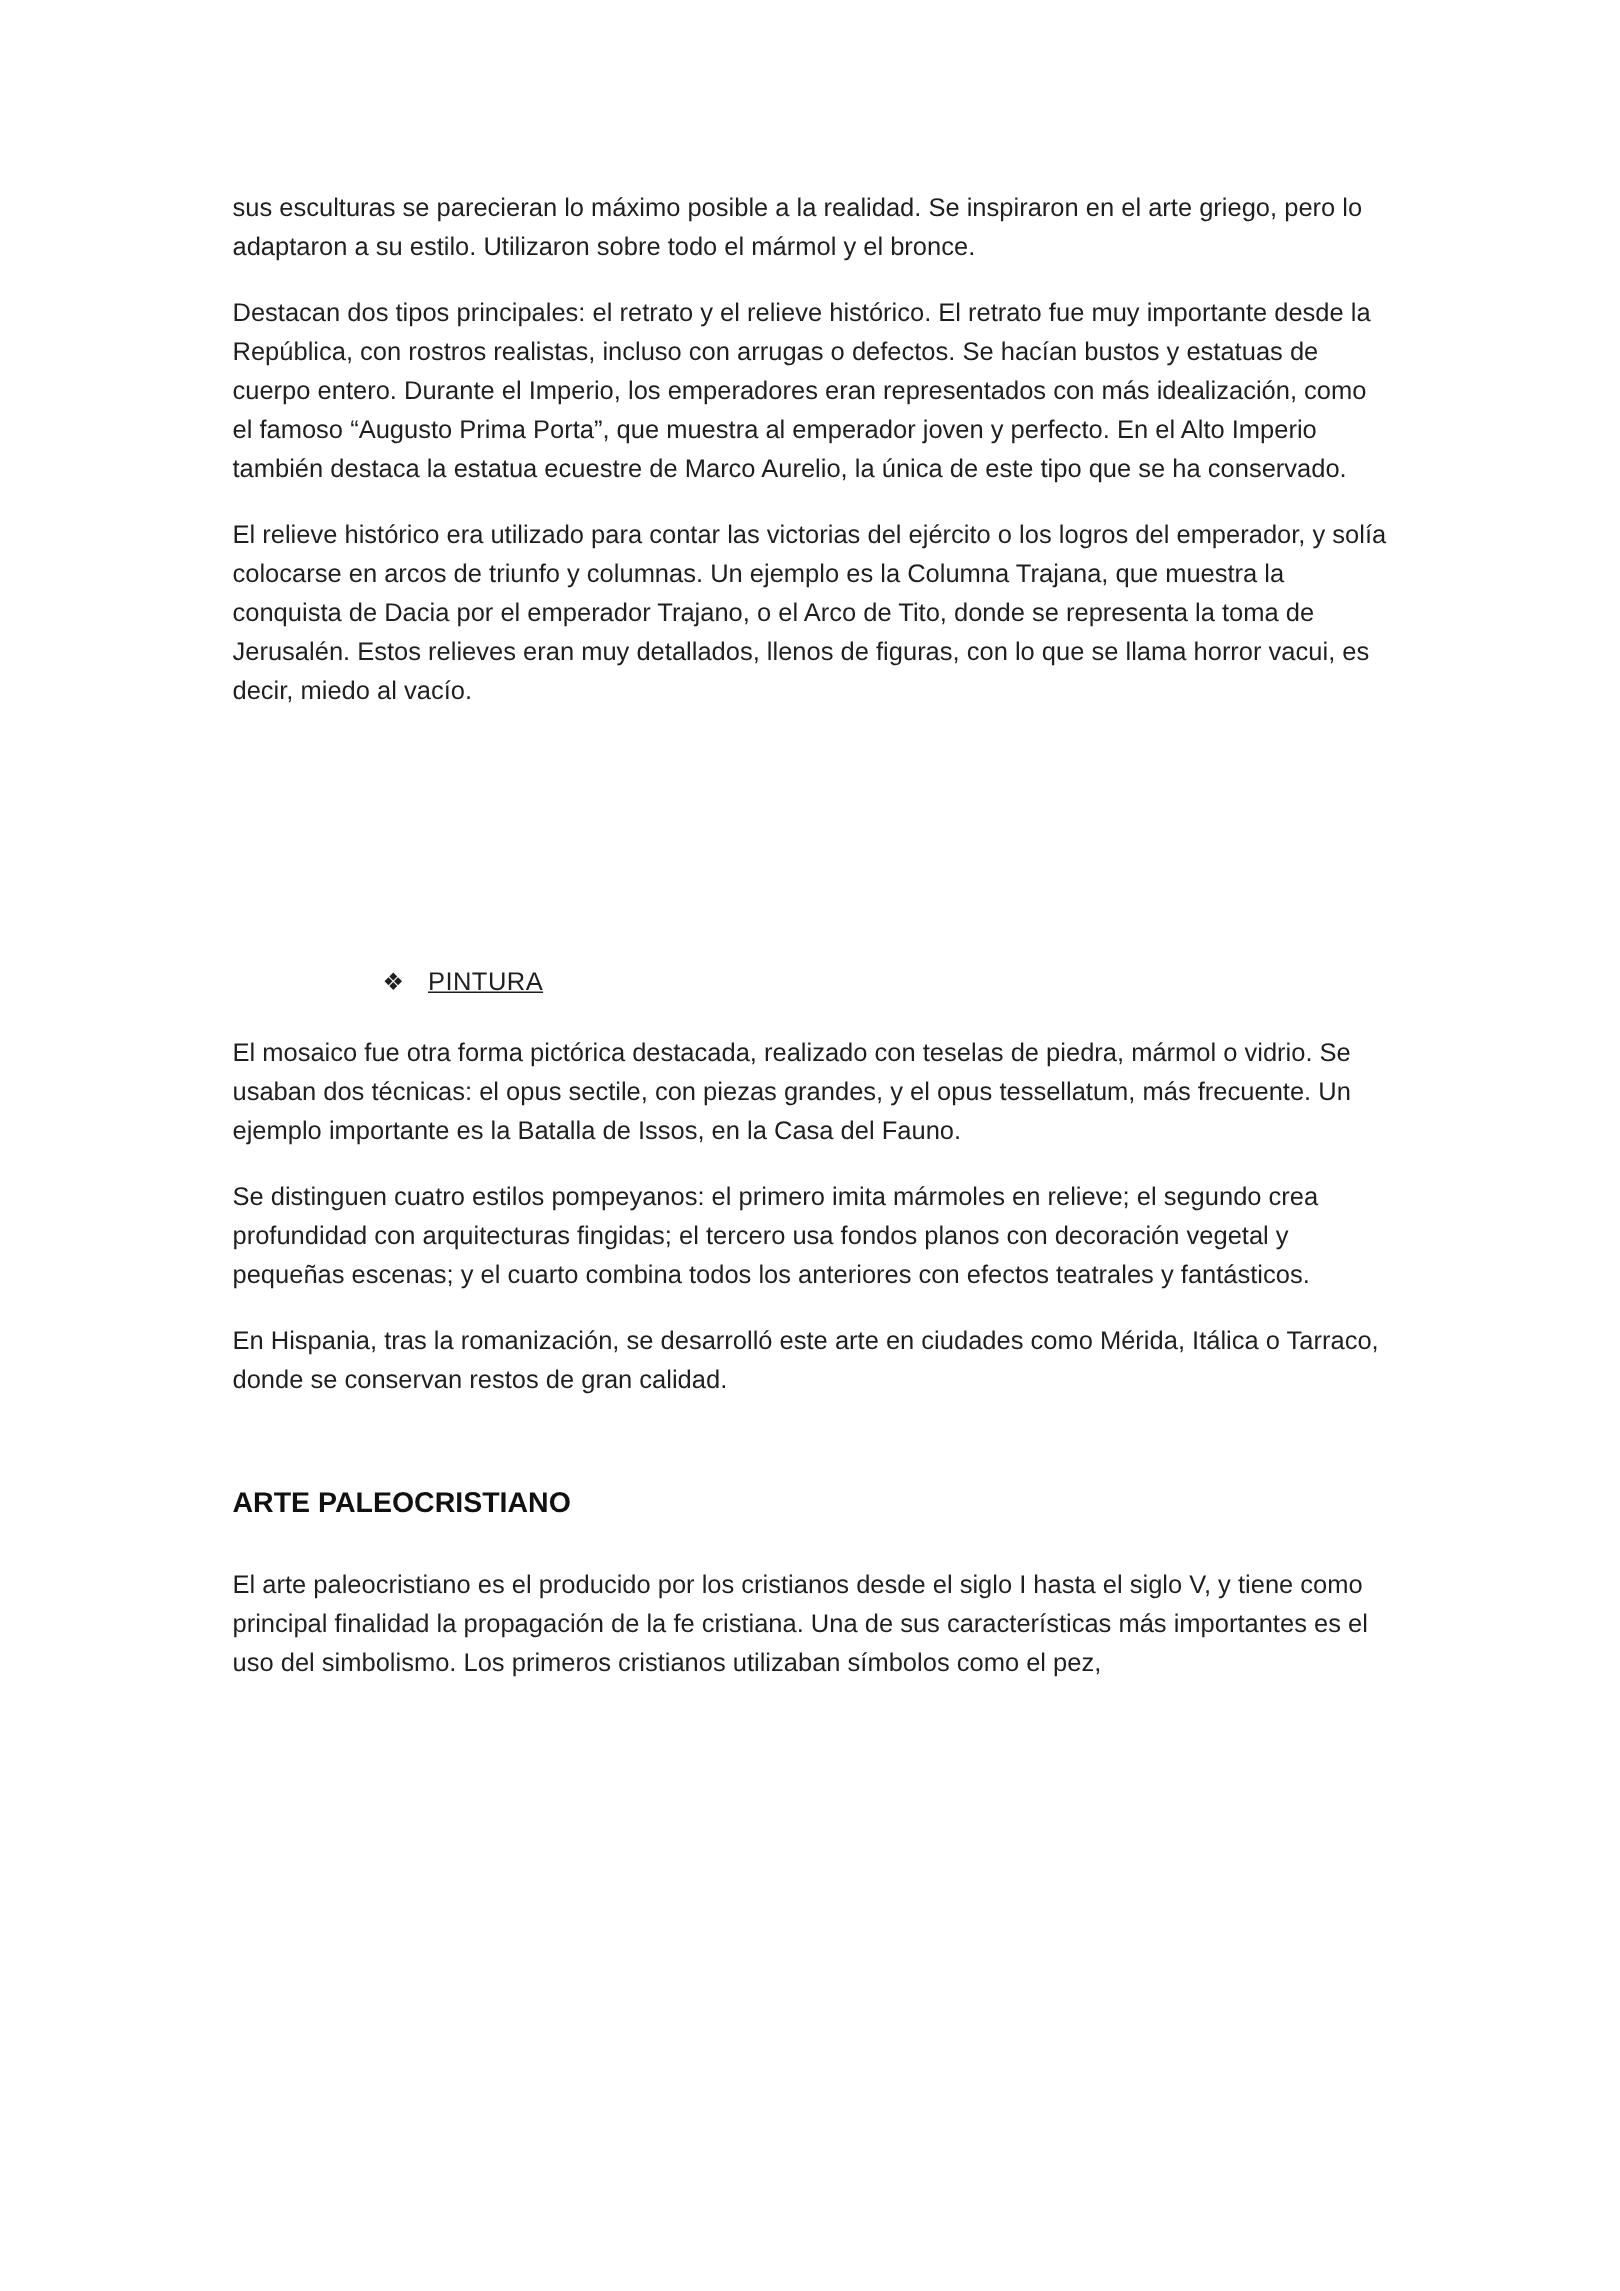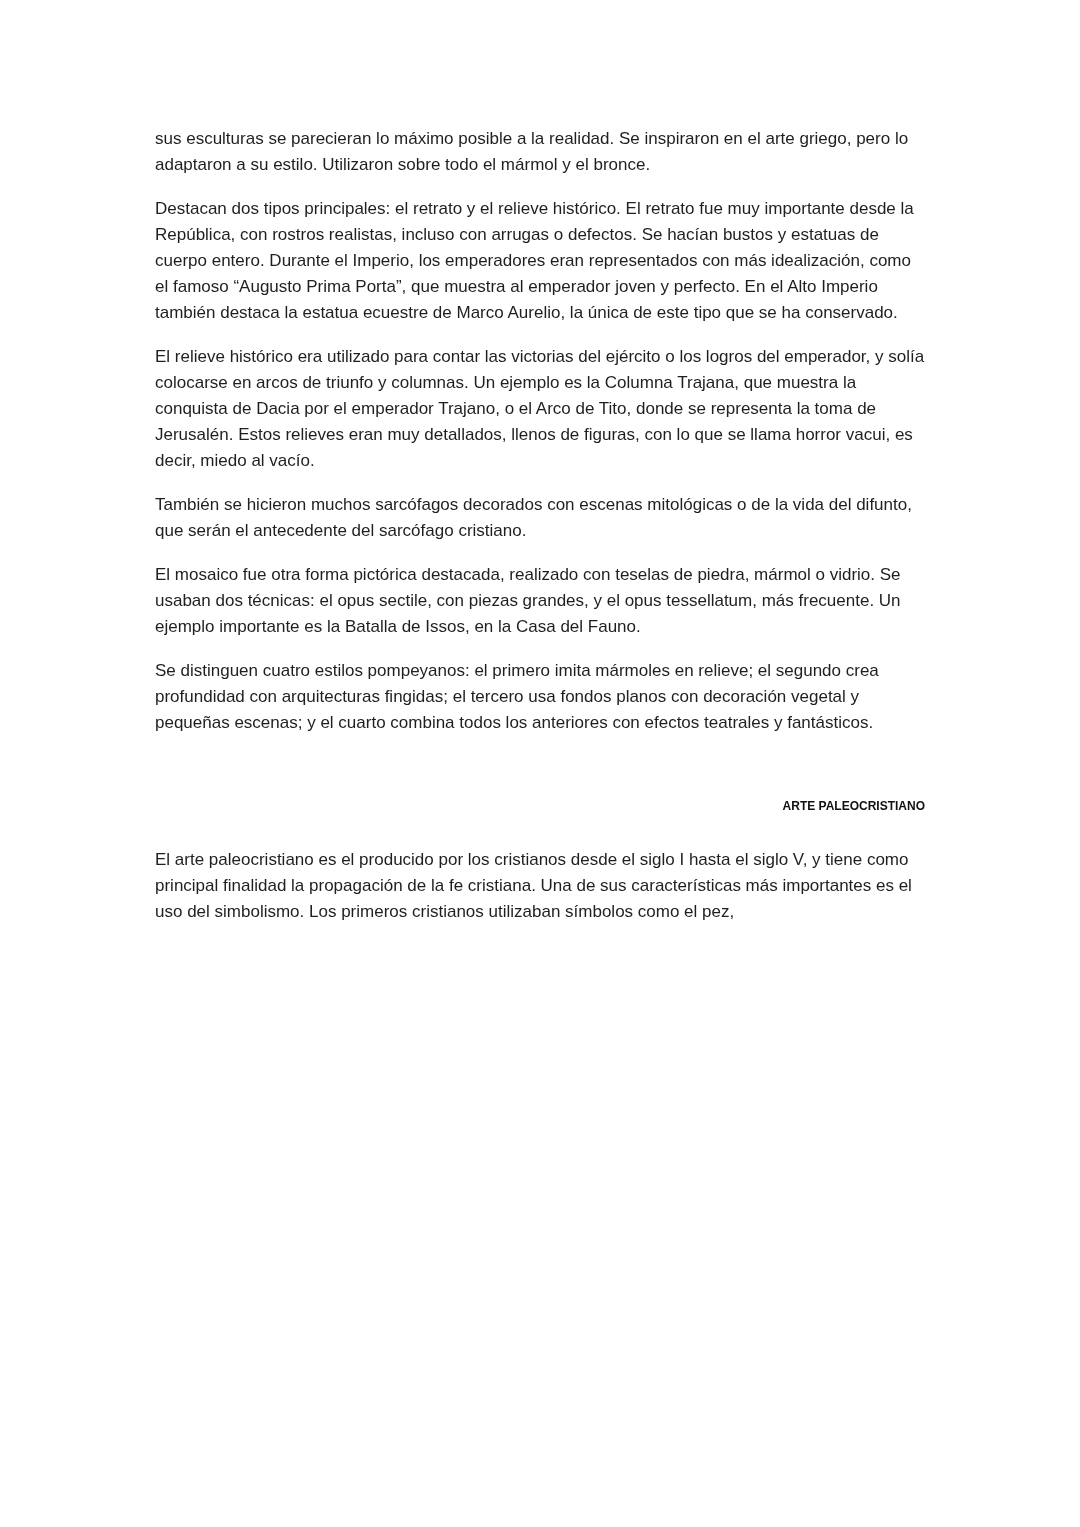--- a/index.html
+++ b/index.html
@@ -35,44 +35,47 @@
     display: inline-block;
     margin-right: 16px;
     font-size: 16px;
   }
   .heading-pintura .label {
     text-decoration: underline;
     letter-spacing: 0.3px;
   }
   .heading-paleo {
     margin: 56px 0 27px 0;
-    text-align: right;
-    font-size: 12px;
+    text-align: left;
+    font-size: 19px;
     font-weight: bold;
     line-height: 28px;
     color: #111111;
   }
 </style>
 </head>
 <body>
 
 <div class="page">
 
   <p class="para">sus esculturas se parecieran lo máximo posible a la realidad. Se inspiraron en el arte griego, pero lo adaptaron a su estilo. Utilizaron sobre todo el mármol y el bronce.</p>
 
   <p class="para">Destacan dos tipos principales: el retrato y el relieve histórico. El retrato fue muy importante desde la República, con rostros realistas, incluso con arrugas o defectos. Se hacían bustos y estatuas de cuerpo entero. Durante el Imperio, los emperadores eran representados con más idealización, como el famoso “Augusto Prima Porta”, que muestra al emperador joven y perfecto. En el Alto Imperio también destaca la estatua ecuestre de Marco Aurelio, la única de este tipo que se ha conservado.</p>
 
   <p class="para">El relieve histórico era utilizado para contar las victorias del ejército o los logros del emperador, y solía colocarse en arcos de triunfo y columnas. Un ejemplo es la Columna Trajana, que muestra la conquista de Dacia por el emperador Trajano, o el Arco de Tito, donde se representa la toma de Jerusalén. Estos relieves eran muy detallados, llenos de figuras, con lo que se llama horror vacui, es decir, miedo al vacío.</p>
 
-  <p class="para">También se hicieron muchos sarcófagos decorados con escenas mitológicas o de la vida del difunto, que serán el antecedente del sarcófago cristiano.</p>
 
+  <h3 class="heading-pintura">
+    <span class="bullet">❖</span><span class="label">PINTURA</span>
+  </h3>
 
 
   <p class="para">El mosaico fue otra forma pictórica destacada, realizado con teselas de piedra, mármol o vidrio. Se usaban dos técnicas: el opus sectile, con piezas grandes, y el opus tessellatum, más frecuente. Un ejemplo importante es la Batalla de Issos, en la Casa del Fauno.</p>
 
   <p class="para">Se distinguen cuatro estilos pompeyanos: el primero imita mármoles en relieve; el segundo crea profundidad con arquitecturas fingidas; el tercero usa fondos planos con decoración vegetal y pequeñas escenas; y el cuarto combina todos los anteriores con efectos teatrales y fantásticos.</p>
 
+  <p class="para">En Hispania, tras la romanización, se desarrolló este arte en ciudades como Mérida, Itálica o Tarraco, donde se conservan restos de gran calidad.</p>
 
   <h2 class="heading-paleo">ARTE PALEOCRISTIANO</h2>
 
   <p class="para">El arte paleocristiano es el producido por los cristianos desde el siglo I hasta el siglo V, y tiene como principal finalidad la propagación de la fe cristiana. Una de sus características más importantes es el uso del simbolismo. Los primeros cristianos utilizaban símbolos como el pez,</p>
 
 </div>
 
 </body></html>

